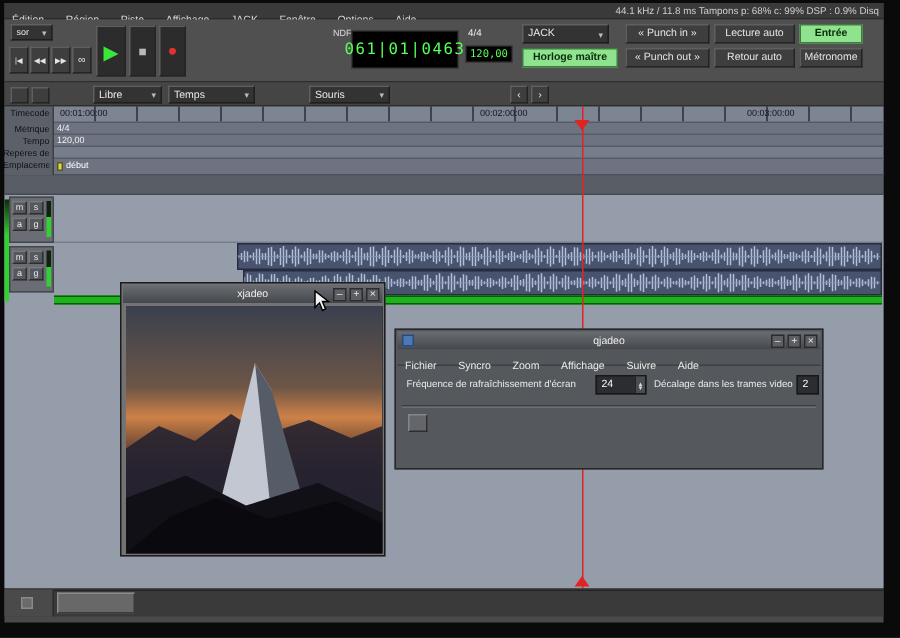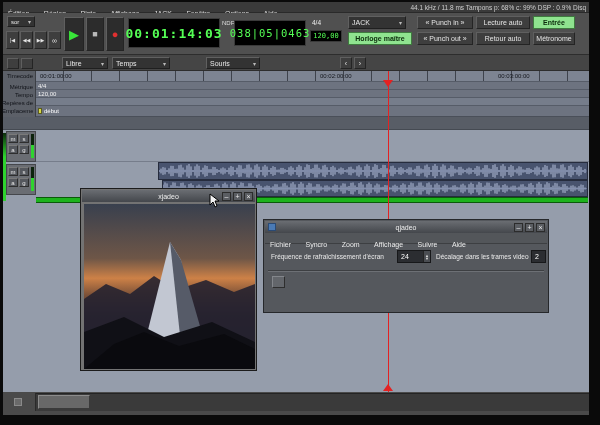--- a/index.html
+++ b/index.html
@@ -59,24 +59,23 @@
 
   <div class="btn" style="left:6px;top:31px;width:13px;height:18px;font-size:5px;">|◀</div>
   <div class="btn" style="left:20px;top:31px;width:13px;height:18px;font-size:5px;">◀◀</div>
   <div class="btn" style="left:34px;top:31px;width:13px;height:18px;font-size:5px;">▶▶</div>
   <div class="btn" style="left:48px;top:31px;width:13px;height:18px;font-size:7px;">∞</div>
 
   <div class="btn" style="left:64px;top:17px;width:20px;height:34px;background:#2c2c2c;color:#39e639;font-size:13px;">▶</div>
   <div class="btn" style="left:86px;top:17px;width:18px;height:34px;background:#2c2c2c;color:#b9b9b9;font-size:9px;">■</div>
   <div class="btn" style="left:106px;top:17px;width:18px;height:34px;background:#2c2c2c;color:#e03030;font-size:11px;">●</div>
 
-  <div class="clock" style="left:128px;top:18px;width:92px;height:30px;font-size:13px;font-weight:bold;">00:01:14:03</div>
   <span class="abs" style="left:222px;top:20px;font-size:6px;color:#ddd;">NDF</span>
 
-  <div class="clock" style="left:234px;top:20px;width:72px;height:26px;font-size:10.5px;">038|05|0463</div>
+  <div class="clock" style="left:234px;top:20px;width:72px;height:26px;font-size:10.5px;">061|01|0463</div>
 
   <span class="abs" style="left:312px;top:19px;font-size:6.5px;color:#eee;">4/4</span>
   <div class="clock" style="left:310px;top:30px;width:32px;height:12px;font-size:7px;letter-spacing:0;">120,00</div>
 
   <div class="combo" style="left:348px;top:16px;width:58px;height:13px;">
     <span>JACK</span>
     <span class="arr">▾</span>
   </div>
   <div class="green-btn" style="left:348px;top:32px;width:64px;height:13px;">Horloge maître</div>
 

